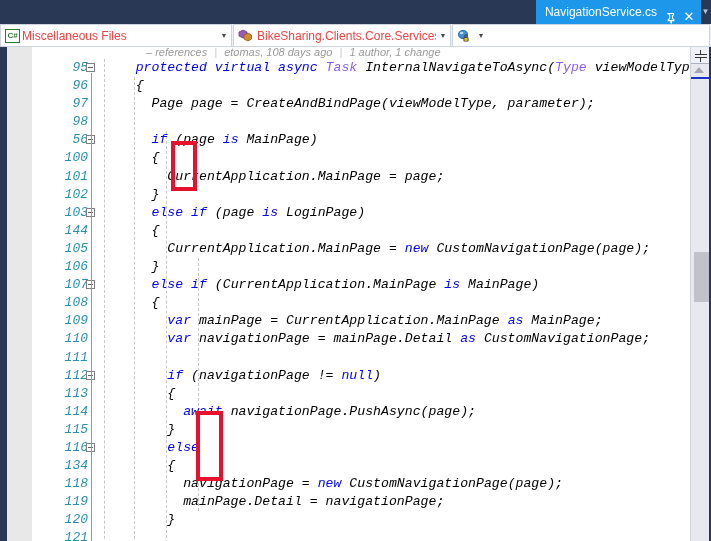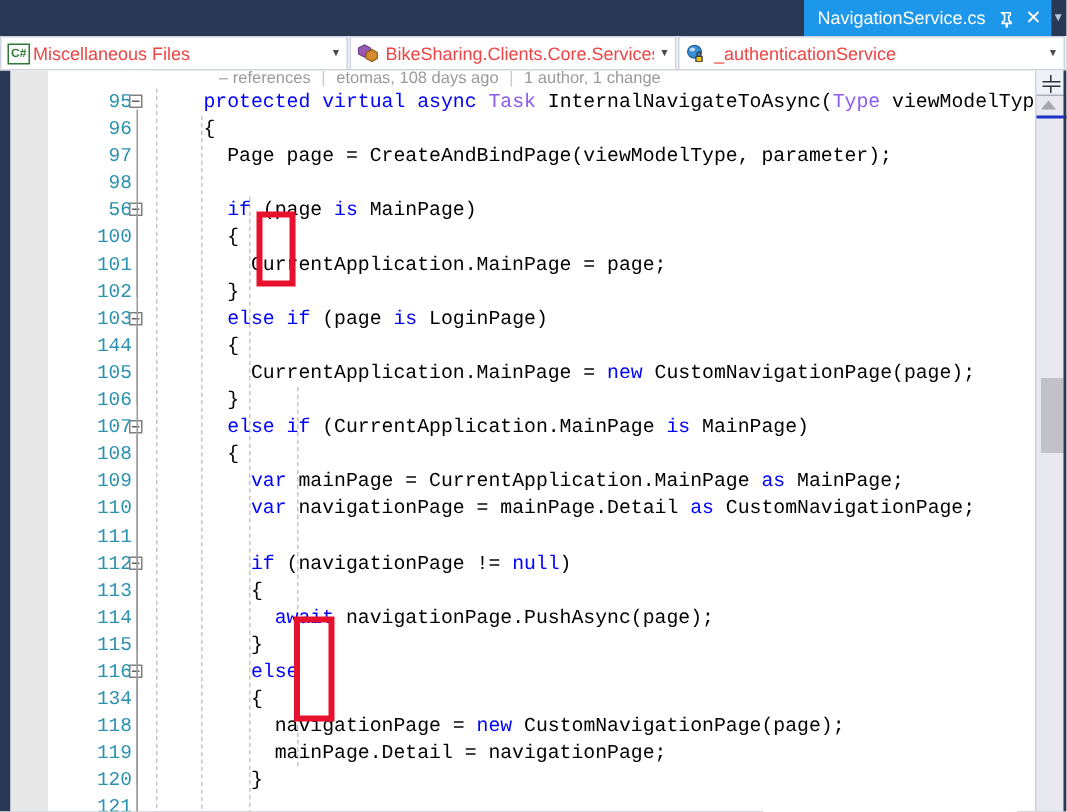--- a/index.html
+++ b/index.html
@@ -19,21 +19,21 @@
   .tabstrip {
     position: absolute; left: 0; top: 0;
     width: 711px; height: 24px;
     background: #293955;
   }
   .tab-active {
     position: absolute; right: 10px; top: 0;
     height: 24px;
     background: #1c97ea;
     color: #ffffff;
-    display: flex; align-items: center;
+    display: flex; align-items: flex-end;
     padding: 0 5px 0 9px;
     font-size: 12px;
     white-space: nowrap;
   }
   .tab-title { line-height: 24px; }
   .tab-pin {
     display: inline-block; width: 14px; height: 14px;
     margin-left: 7px; position: relative; top: 1px;
   }
   .tab-close {
@@ -92,20 +92,21 @@
   .icon-type { width: 16px; height: 14px; margin-top: 2px; }
   
   .icon-member { width: 16px; height: 14px; margin-top: 2px; }
 
   
   .editor {
     position: absolute; left: 0; top: 47px;
     width: 711px; height: 494px;
     background: #ffffff;
     overflow: hidden;
+    font-style: italic;
   }
   .left-strip {
     position: absolute; left: 0; top: 0; width: 7px; height: 494px;
     background: #293955;
   }
   .indicator-margin {
     position: absolute; left: 7px; top: 0; width: 25px; height: 494px;
     background: #e8e8e8;
   }
   .gutter {
@@ -270,21 +271,20 @@
     <div class="navcombo nav-member">
       <div class="nav-icon icon-member">
         <svg width="16" height="14" viewBox="0 0 16 14">
           <ellipse cx="7" cy="5.5" rx="4.6" ry="4.2" fill="#3c8ed6" stroke="#1f5e96" stroke-width="0.8"></ellipse>
           <ellipse cx="5.6" cy="4" rx="1.8" ry="1.3" fill="#bcdcf5"></ellipse>
           <rect x="7.5" y="8.2" width="5" height="4.2" rx="0.6" fill="#3b3b3b"></rect>
           <path d="M8.8 8.2 V6.9 a1.2 1.2 0 0 1 2.4 0 V8.2" fill="none" stroke="#3b3b3b" stroke-width="1"></path>
           <rect x="8.4" y="9" width="3.2" height="2.8" fill="#f0c419"></rect>
         </svg>
       </div>
-      <div class="nav-label">_authenticationService</div>
       <div class="nav-arrow">▼</div>
     </div>
   </div>
 
   <div class="editor">
 
     <div class="left-strip"></div>
     <div class="indicator-margin"></div>
     <div class="gutter"></div>
     <div class="outline-margin"></div>

